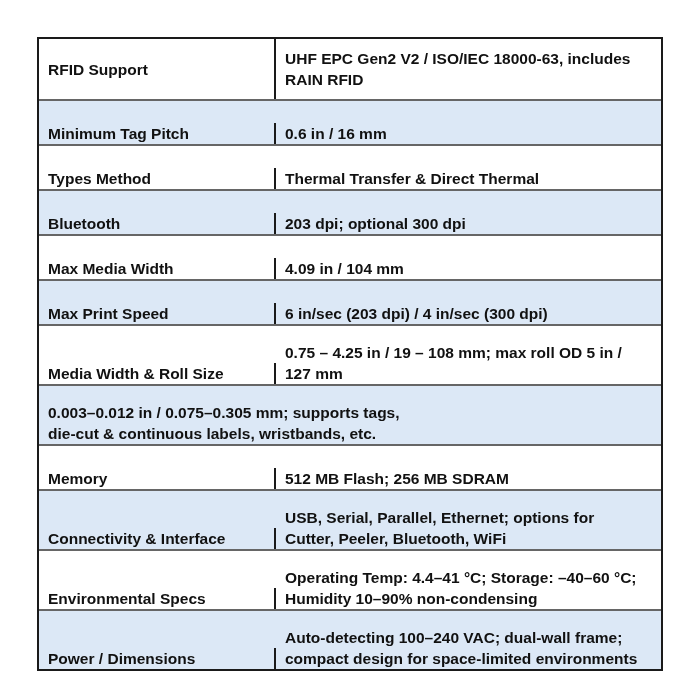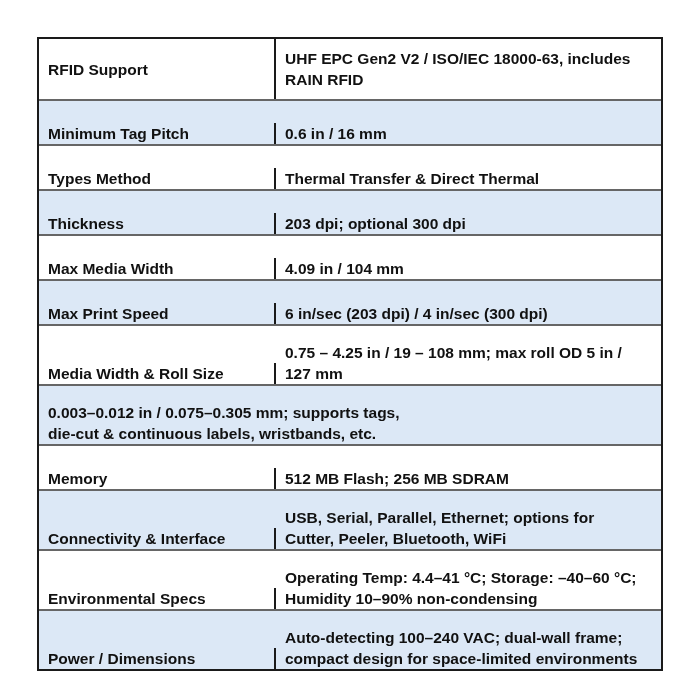--- a/index.html
+++ b/index.html
@@ -69,21 +69,21 @@
       </div>
       <div class="row shaded">
         <div class="cell label">Minimum Tag Pitch</div>
         <div class="cell value">0.6 in / 16 mm</div>
       </div>
       <div class="row">
         <div class="cell label">Types Method</div>
         <div class="cell value">Thermal Transfer &amp; Direct Thermal</div>
       </div>
       <div class="row shaded">
-        <div class="cell label">Thickness</div>
+        <div class="cell label">Bluetooth</div>
         <div class="cell value">203 dpi; optional 300 dpi</div>
       </div>
       <div class="row">
         <div class="cell label">Max Media Width</div>
         <div class="cell value">4.09 in / 104 mm</div>
       </div>
       <div class="row shaded">
         <div class="cell label">Max Print Speed</div>
         <div class="cell value">6 in/sec (203 dpi) / 4 in/sec (300 dpi)</div>
       </div>

